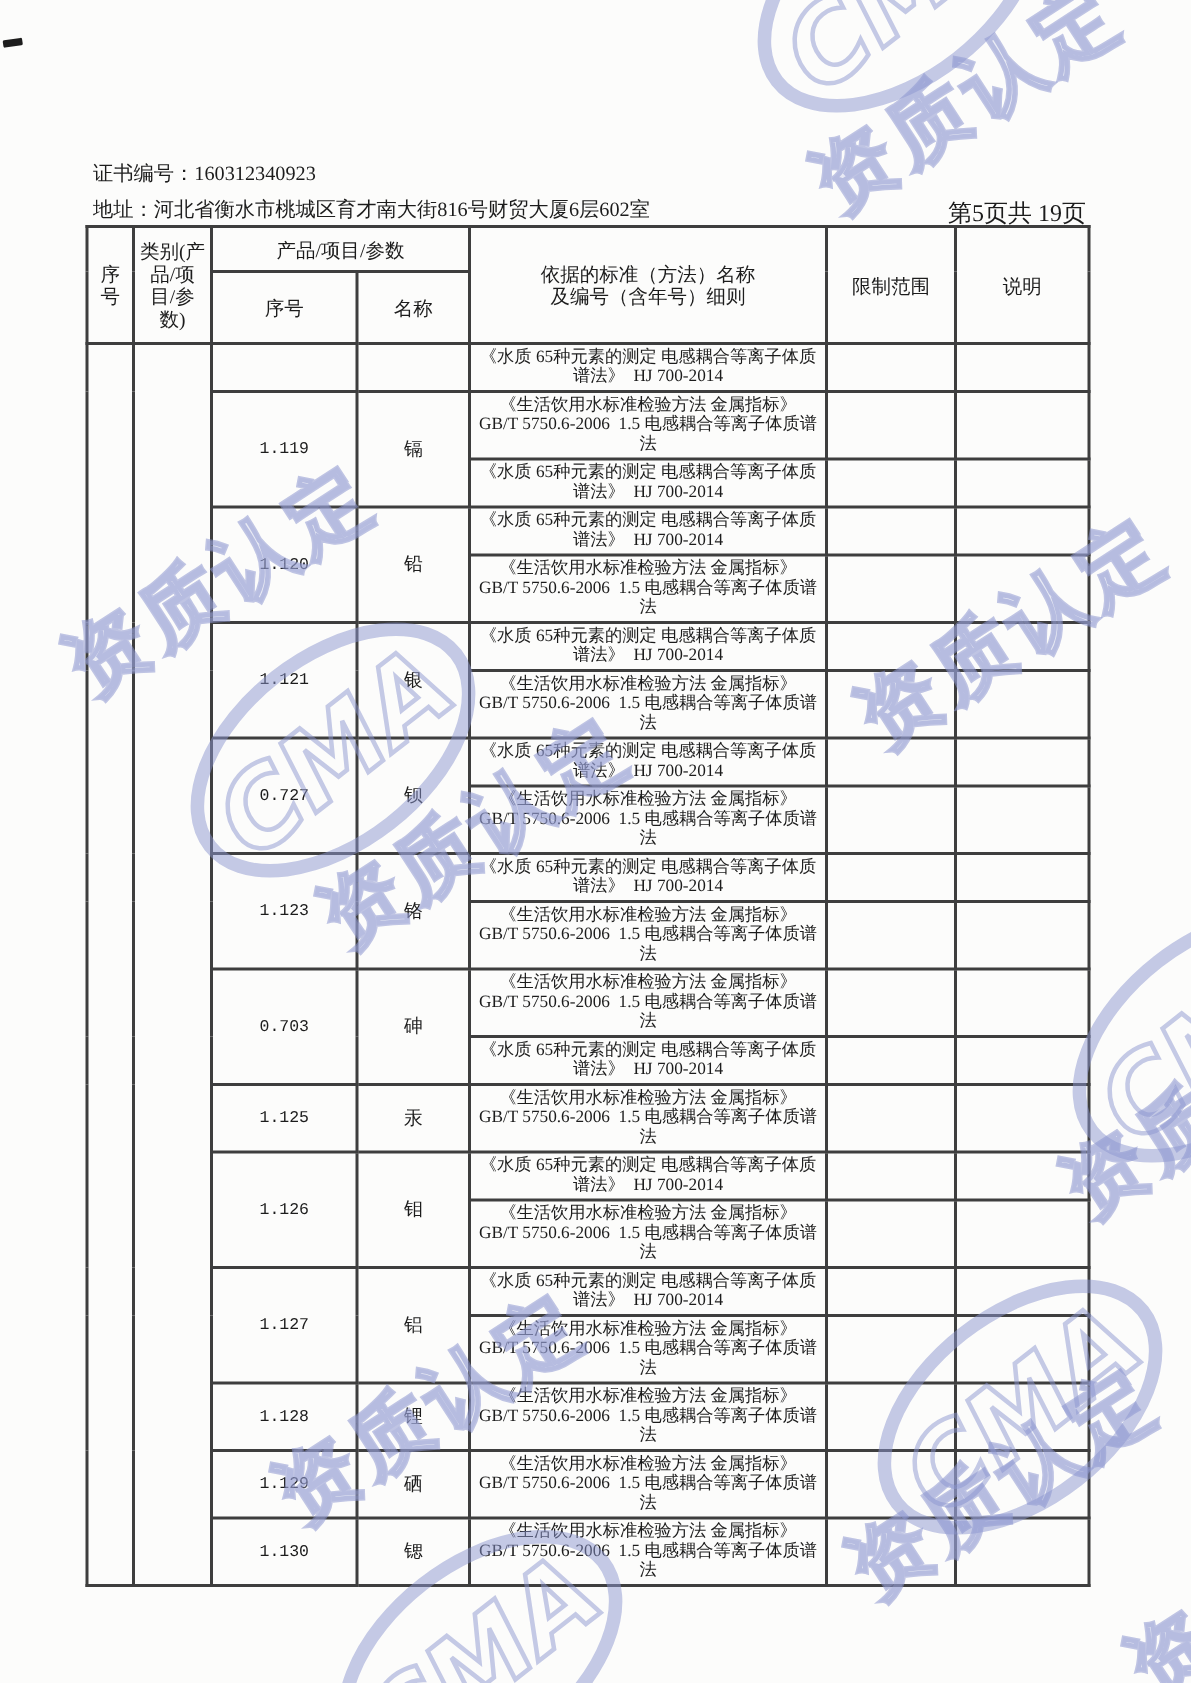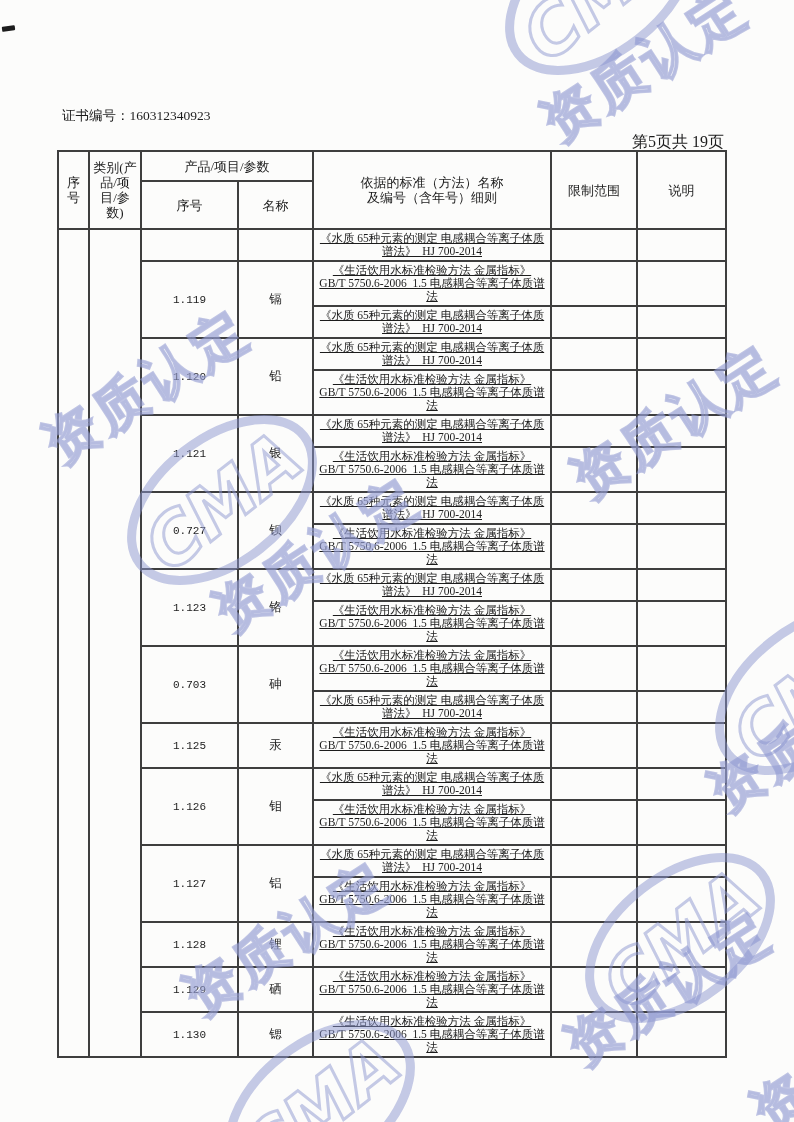--- a/index.html
+++ b/index.html
@@ -30,21 +30,20 @@
     text-align:center; vertical-align:middle; padding:2px;
   }
   th.h { font-size:13px; line-height:15px;margin-top:40px; }
   th.h-wrap { font-size:13px; line-height:15px; word-break:break-all; padding:2px 3px; }
   .pre { white-space:pre-wrap; }
   td.item-seq { font-size:11px; font-family:Liberation Mono, monospace; }
   td.item-name { font-size:12.5px; }
   td.method {
     font-size:11.5px; line-height:13px; padding:3px 2px; white-space:pre-wrap;
     word-break:break-all;
-    text-decoration:underline;
   }
   tr.hr1 { height:30px; }
   tr.hr2 { height:48px; }
 
   
   .wm-layer { position:absolute; inset:0; z-index:2; pointer-events:none; }
   .wm-text {
     position:absolute; font-family:"DejaVu Sans","Liberation Sans",sans-serif;
     font-size:54px; font-weight:bold; letter-spacing:4px; white-space:nowrap;
     color:rgba(186,192,230,0.30);
@@ -60,20 +59,21 @@
 </style>
 </head>
 <body>
 
 <div class="content-layer">
 
   <div class="corner-mark"></div>
 
 
   <div class="cert-line">证书编号：160312340923</div>
+  <div class="addr-line">地址：河北省衡水市桃城区育才南大街816号财贸大厦6层602室</div>
   <div class="page-info">第5页共 19页</div>
 
   <table class="cap">
     <colgroup>
       <col style="width:31px">
         <col style="width:52px">
         <col style="width:97px">
       <col style="width:75px">
         <col style="width:238px">
         <col style="width:86px">

